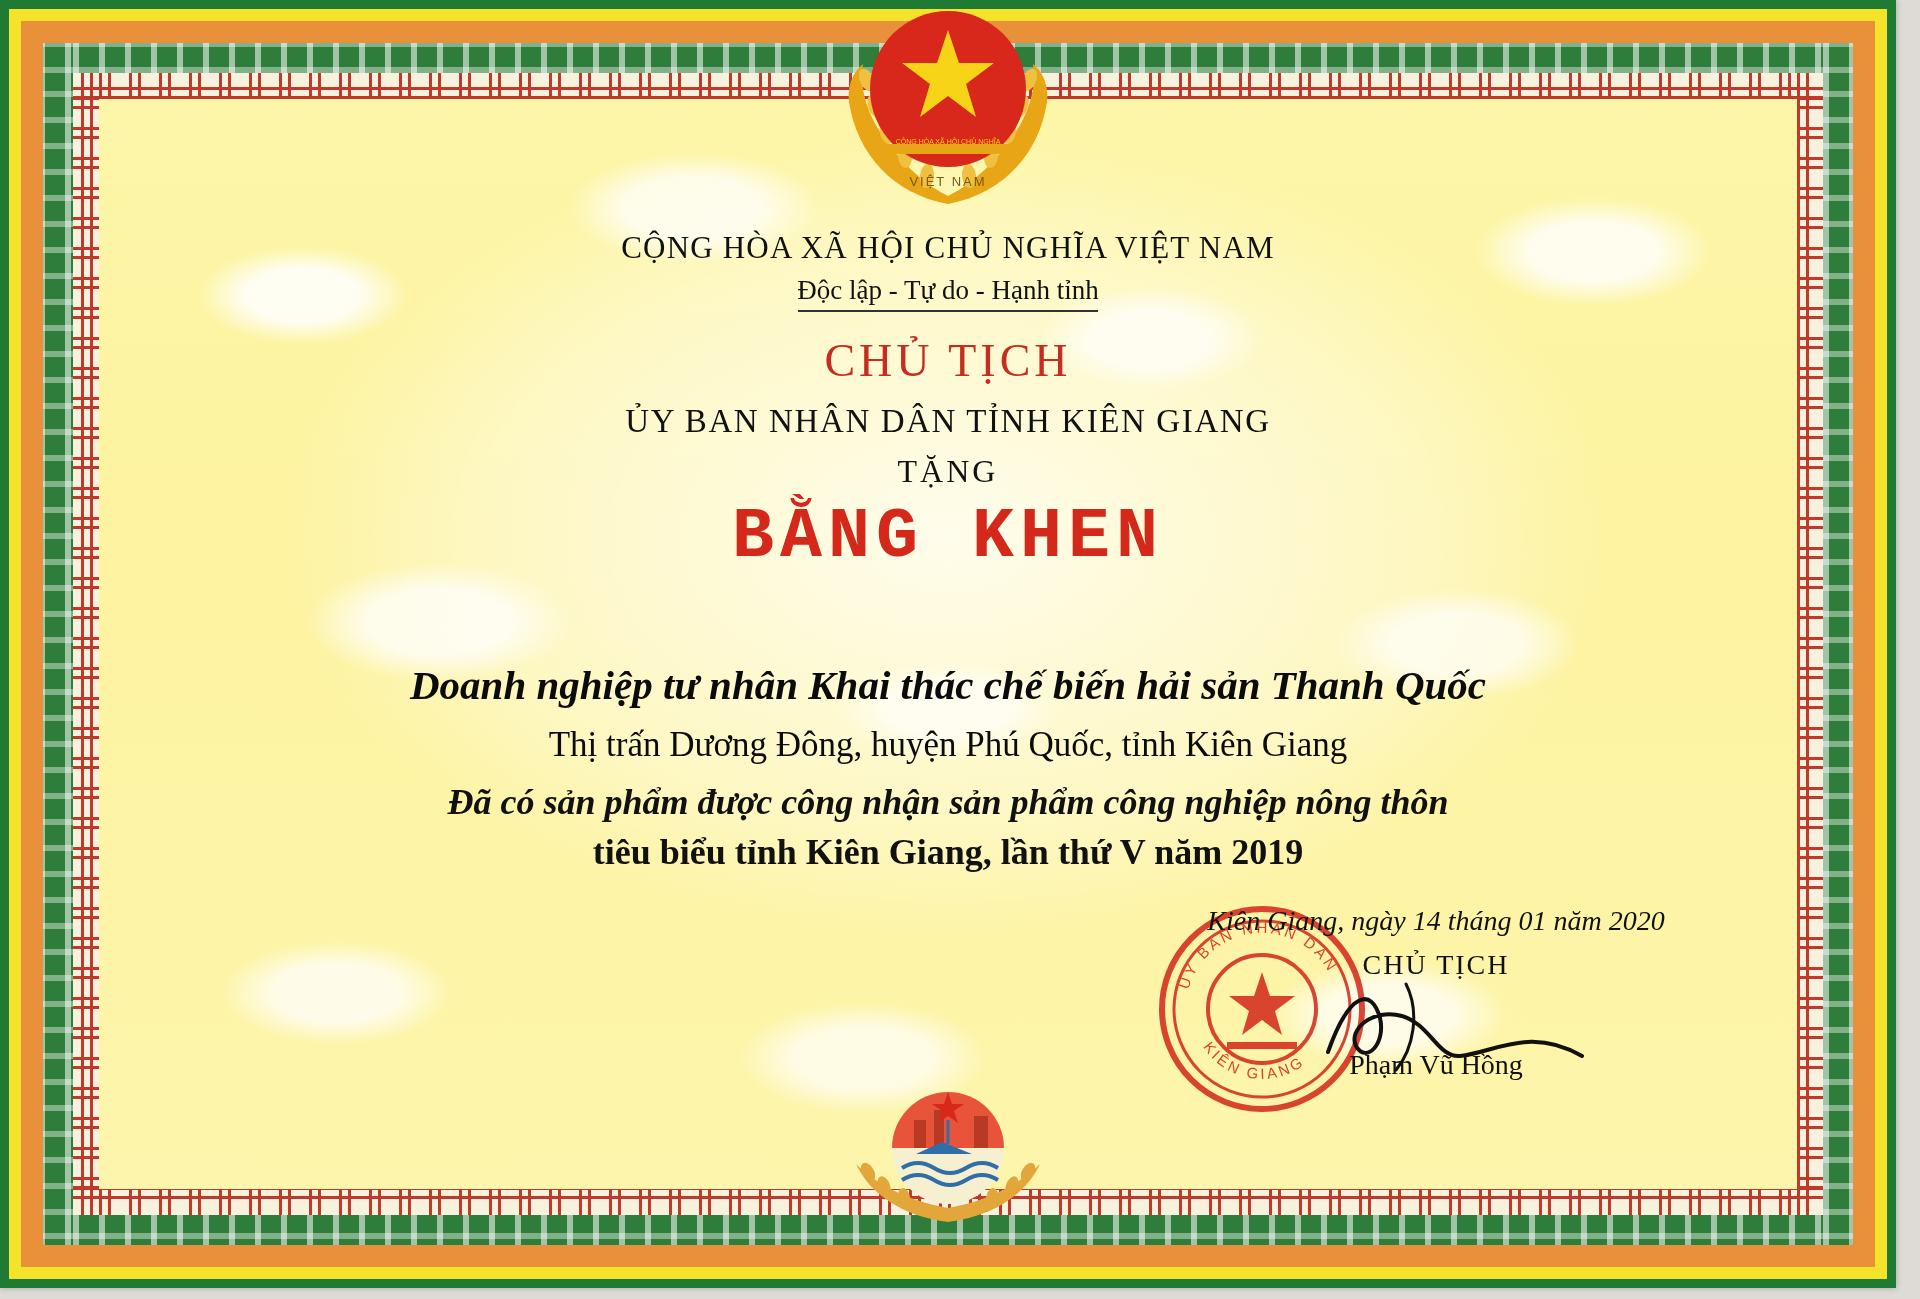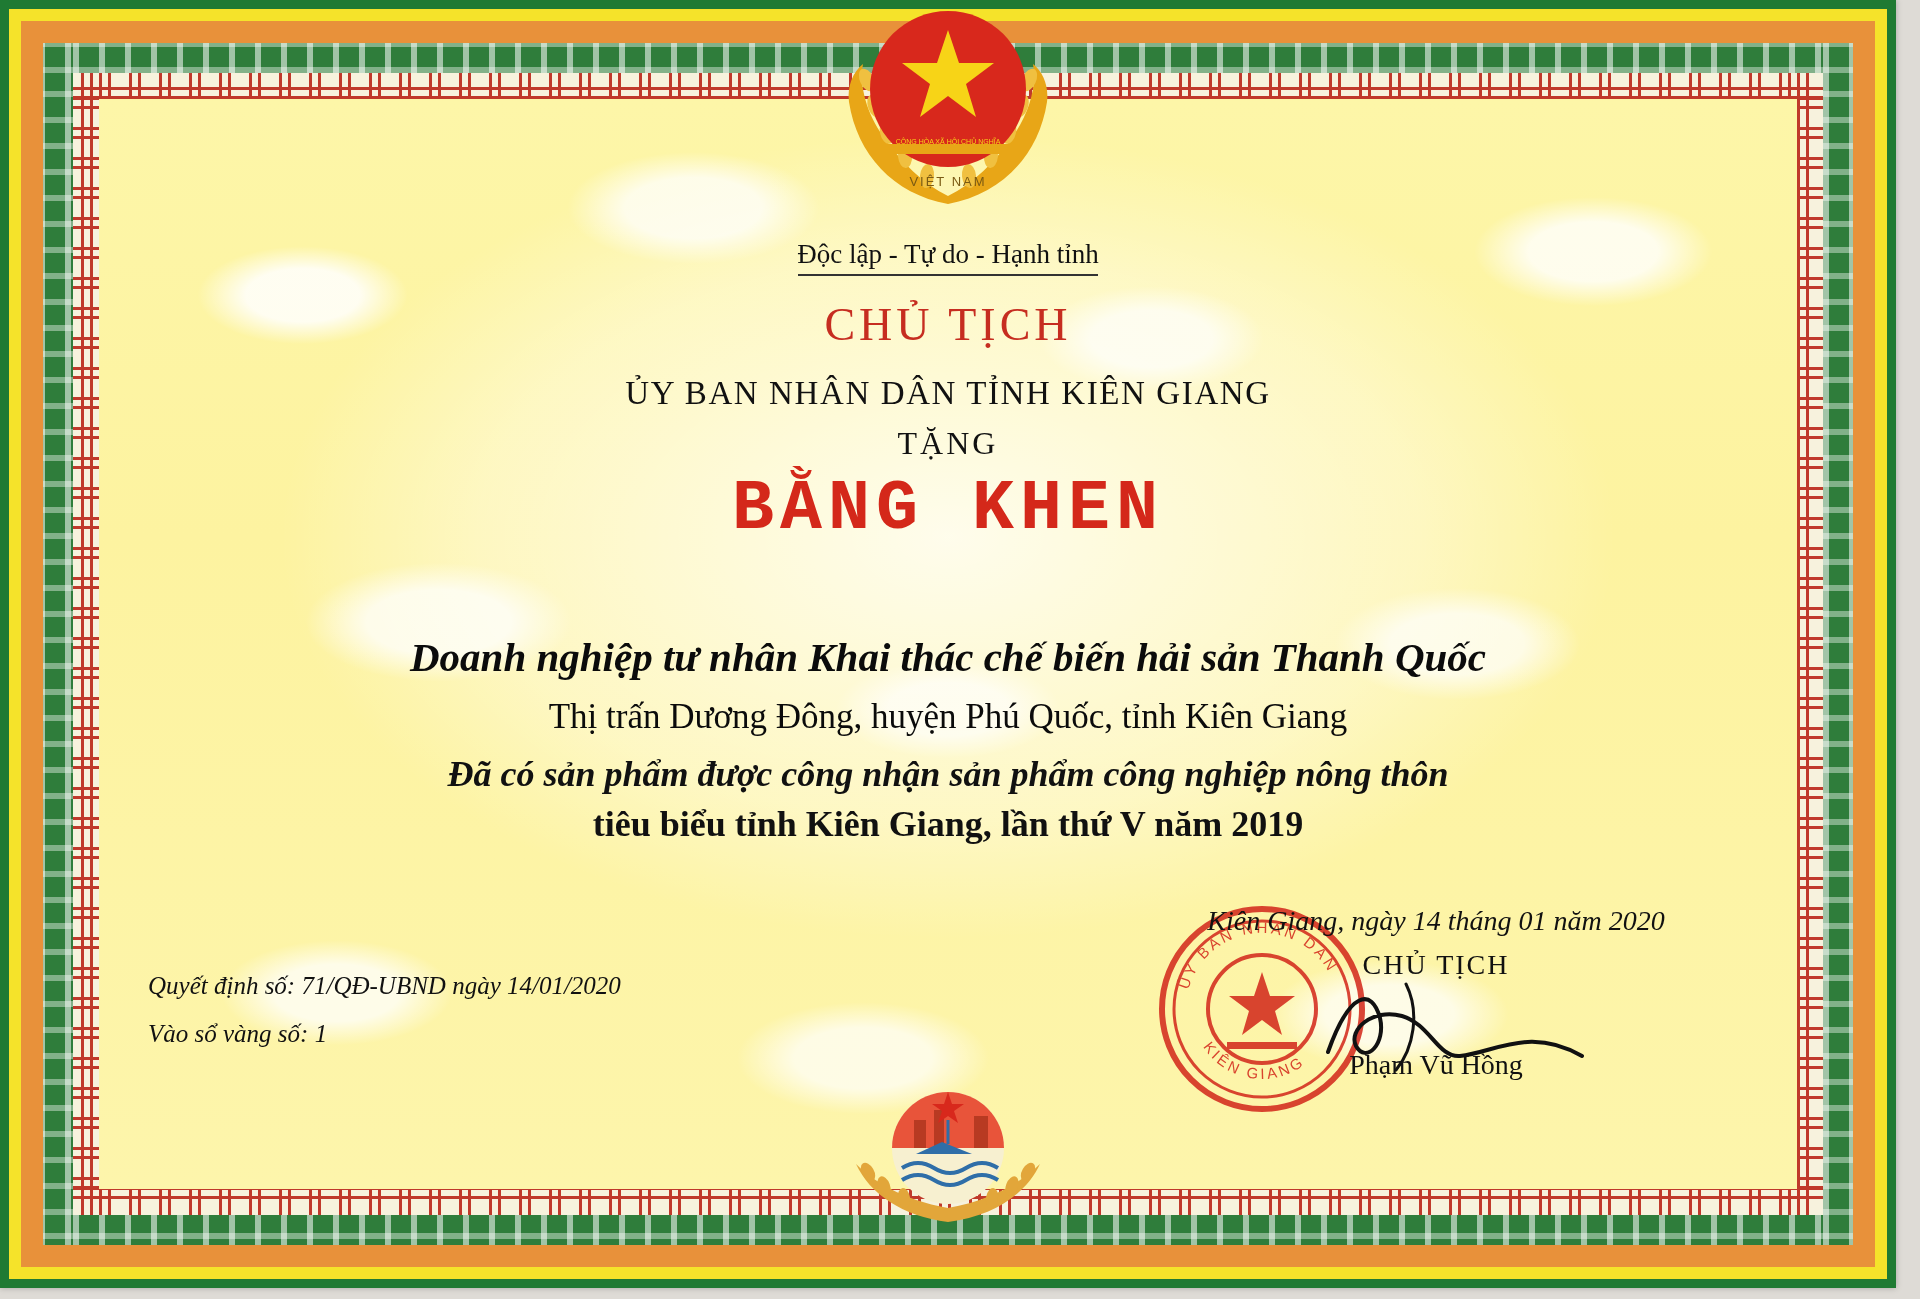--- a/index.html
+++ b/index.html
@@ -172,21 +172,21 @@
   }
   .line-chutich {
     margin-top: 22px;
     font-size: 46px;
     letter-spacing: 4px;
     color: #c62d20;
     font-weight: 400;
     font-family: "Liberation Serif", serif;
   }
   .line-ubnd {
-    margin-top: 24px;
+    margin-top: 16px;
     font-size: 33px;
     letter-spacing: 1.6px;
     color: #111;
   }
   .line-tang {
     margin-top: 13px;
     font-size: 32px;
     letter-spacing: 3px;
     color: #111;
   }
@@ -331,39 +331,36 @@
 
       <path d="M60 150 h130 v10 H60 z" fill="#e8a617"></path>
 
       <polygon fill="#f7d417" points="125,36 136,69 171,69 143,90 153,123 125,102 97,123 107,90 79,69 114,69"></polygon>
 
       <text x="125" y="150" text-anchor="middle" font-family="Liberation Sans, sans-serif" font-size="7" fill="#f7d417">CỘNG HÒA XÃ HỘI CHỦ NGHĨA</text>
       <text x="125" y="192" text-anchor="middle" font-family="Liberation Sans, sans-serif" font-size="13" fill="#7a5a13" letter-spacing="2">VIỆT NAM</text>
     </svg>
 
     <div class="content">
+      <div class="line-country nowrap">CỘNG HÒA XÃ HỘI CHỦ NGHĨA VIỆT NAM</div>
       <div class="line-motto">Độc lập - Tự do - Hạnh tỉnh</div>
       <div class="motto-underline"></div>
 
       <div class="line-chutich">CHỦ TỊCH</div>
       <div class="line-ubnd">ỦY BAN NHÂN DÂN TỈNH KIÊN GIANG</div>
       <div class="line-tang">TẶNG</div>
       <div class="line-bangkhen">BẰNG KHEN</div>
 
       <div class="recipient">Doanh nghiệp tư nhân Khai thác chế biến hải sản Thanh Quốc</div>
       <div class="address">Thị trấn Dương Đông, huyện Phú Quốc, tỉnh Kiên Giang</div>
 
       <div class="reason1">Đã có sản phẩm được công nhận sản phẩm công nghiệp nông thôn</div>
       <div class="reason2">tiêu biểu tỉnh Kiên Giang, lần thứ V năm 2019</div>
     </div>
 
-    <div class="decision">
-      <div>Quyết định số: 71/QĐ-UBND ngày 14/01/2020</div>
-      <div>Vào sổ vàng số: 1</div>
-    </div>
 
     <svg class="seal" viewBox="0 0 214 214">
       <circle cx="107" cy="107" r="100" fill="none" stroke="#d42c1e" stroke-width="6"></circle>
       <circle cx="107" cy="107" r="88" fill="none" stroke="#d42c1e" stroke-width="3"></circle>
       <circle cx="107" cy="107" r="54" fill="none" stroke="#d42c1e" stroke-width="4"></circle>
       <polygon fill="#d42c1e" points="107,70 115,94 140,94 120,109 127,133 107,118 87,133 94,109 74,94 99,94"></polygon>
       <path d="M72 140 h70 v7 H72 z" fill="#d42c1e"></path>
       <path id="sealTop" d="M107,107 m-76,0 a76,76 0 0,1 152,0" fill="none"></path>
       <text font-family="Liberation Sans, sans-serif" font-size="15" fill="#d42c1e" letter-spacing="3">
         <textPath href="#sealTop" startOffset="8%">ỦY BAN NHÂN DÂN</textPath>

